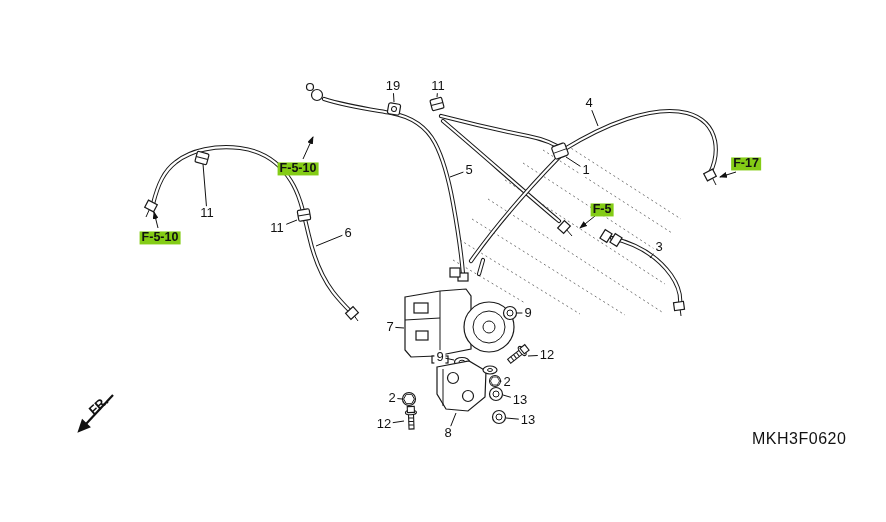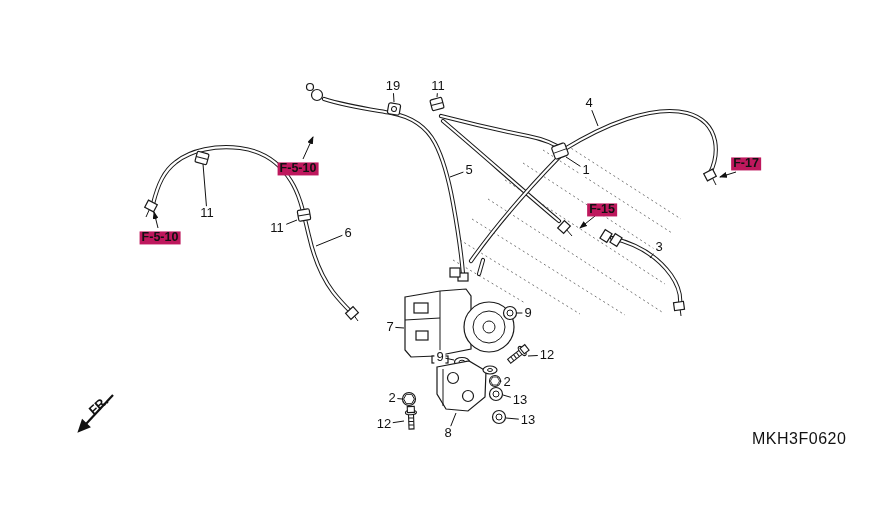--- a/index.html
+++ b/index.html
@@ -8,21 +8,21 @@
     font-family:"Liberation Sans", sans-serif;overflow:hidden;
   }
   .stage svg{position:absolute;left:0;top:0;}
   #labels{position:absolute;left:0;top:0;width:886px;height:522px;pointer-events:none;}
   .callout{
     position:absolute;transform:translate(-50%,-50%);
     font-size:13px;color:#111;background:#fff;padding:0 2px;line-height:1.05;
   }
   .ref{
     position:absolute;transform:translate(-50%,-50%);
-    font-size:12.5px;font-weight:700;color:#111;background:#be185d;padding:0 2px;line-height:1.05;
+    font-size:12.5px;font-weight:700;color:#111;background:#84cc16;padding:0 2px;line-height:1.05;
   }
   .fr-label{
     position:absolute;left:88px;top:398px;transform:rotate(-42deg);
     font-size:13px;font-weight:700;color:#111;
   }
   .code{
     position:absolute;left:752px;top:430px;font-size:16px;color:#111;letter-spacing:.5px;
   }
   .pipe-o{fill:none;stroke:#1a1a1a;stroke-width:4.2;stroke-linecap:round;}
   .pipe-i{fill:none;stroke:#ffffff;stroke-width:2.2;stroke-linecap:round;}
@@ -220,17 +220,17 @@
       <div class="callout" style="left: 440px; top: 357px;">9</div>
       <div class="callout" style="left: 547px; top: 355px;">12</div>
       <div class="callout" style="left: 384px; top: 424px;">12</div>
       <div class="callout" style="left: 392px; top: 398px;">2</div>
       <div class="callout" style="left: 507px; top: 382px;">2</div>
       <div class="callout" style="left: 448px; top: 433px;">8</div>
       <div class="callout" style="left: 520px; top: 400px;">13</div>
       <div class="callout" style="left: 528px; top: 420px;">13</div>
       <div class="ref" style="left: 298px; top: 169px;">F-5-10</div>
       <div class="ref" style="left: 160px; top: 238px;">F-5-10</div>
-      <div class="ref" style="left: 602px; top: 210px;">F-15</div>
+      <div class="ref" style="left: 602px; top: 210px;">F-5</div>
       <div class="ref" style="left: 746px; top: 164px;">F-17</div>
     </div>
 
 </div>
 
 </body></html>

